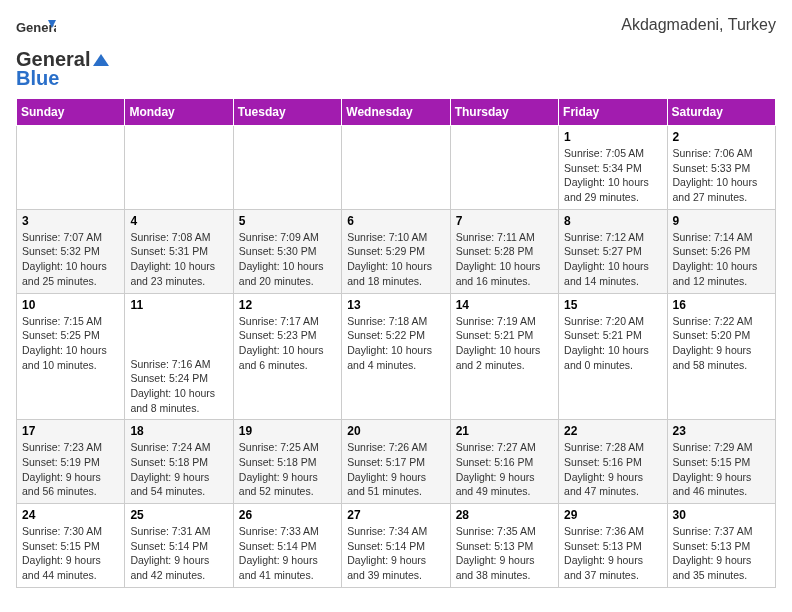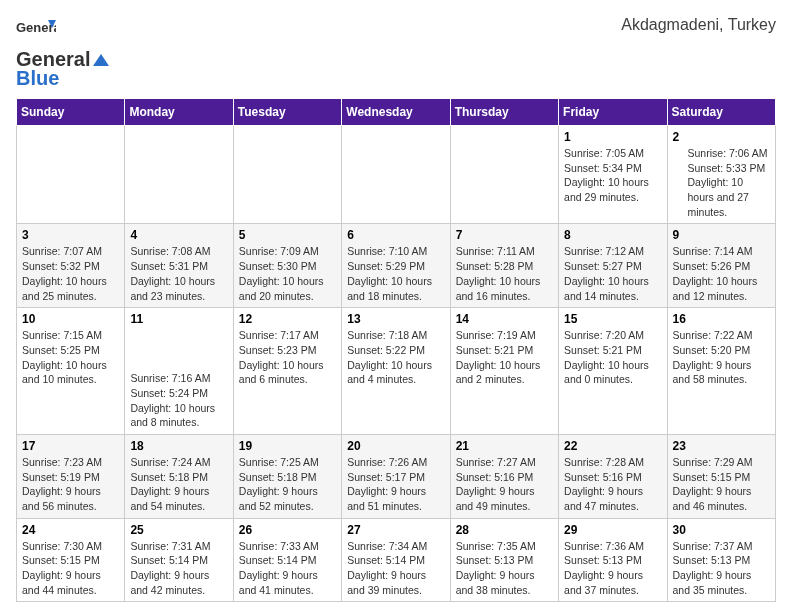--- a/index.html
+++ b/index.html
@@ -32,21 +32,21 @@
     .location {
       font-size: 16px;
       color: #404040;
     }
     .calendar {
       width: 100%;
       border-collapse: collapse;
       font-size: 11px;
     }
     .calendar th {
-      background: #4c1d95;
+      background: #a21caf;
       color: #fff;
       padding: 6px 4px;
       text-align: left;
       font-size: 12px;
       font-weight: bold;
       border: 1px solid #fff;
     }
     .calendar td {
       border: 1px solid #ccc;
       vertical-align: top;
@@ -122,21 +122,21 @@
         <td class="empty-cell"></td>
         <td class="empty-cell"></td>
         <td>
           <span class="day-num">1</span>
           <div class="day-info" style="white-space: pre-line;">Sunrise: 7:05 AM
 Sunset: 5:34 PM
 Daylight: 10 hours and 29 minutes.</div>
         </td>
         <td>
           <span class="day-num">2</span>
-          <div class="day-info" style="white-space: pre-line; margin-left: 15px;">Sunrise: 7:06 AM
+          <div class="day-info" style="white-space: pre-line;">Sunrise: 7:06 AM
 Sunset: 5:33 PM
 Daylight: 10 hours and 27 minutes.</div>
         </td>
       </tr>
       <tr>
         <td>
           <span class="day-num">3</span>
           <div class="day-info" style="white-space: pre-line;">Sunrise: 7:07 AM
 Sunset: 5:32 PM
 Daylight: 10 hours and 25 minutes.</div>

